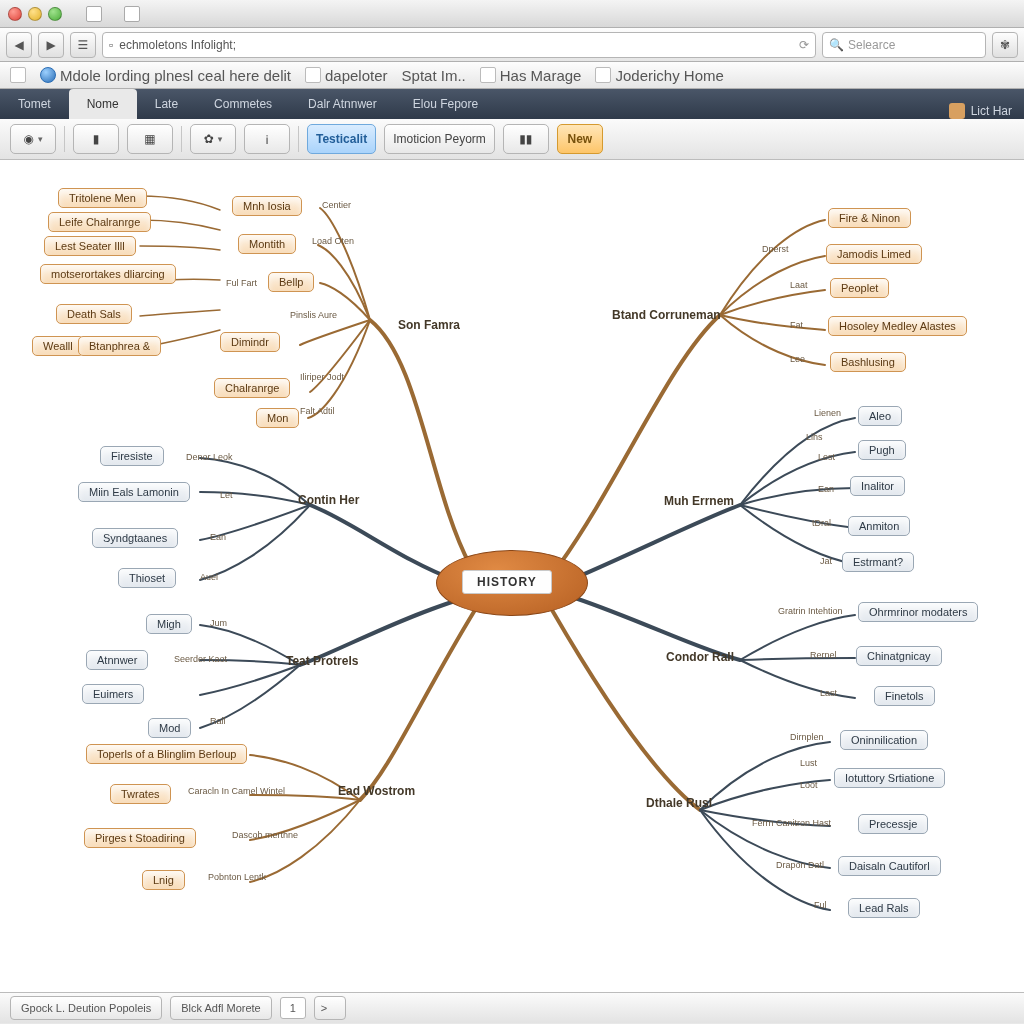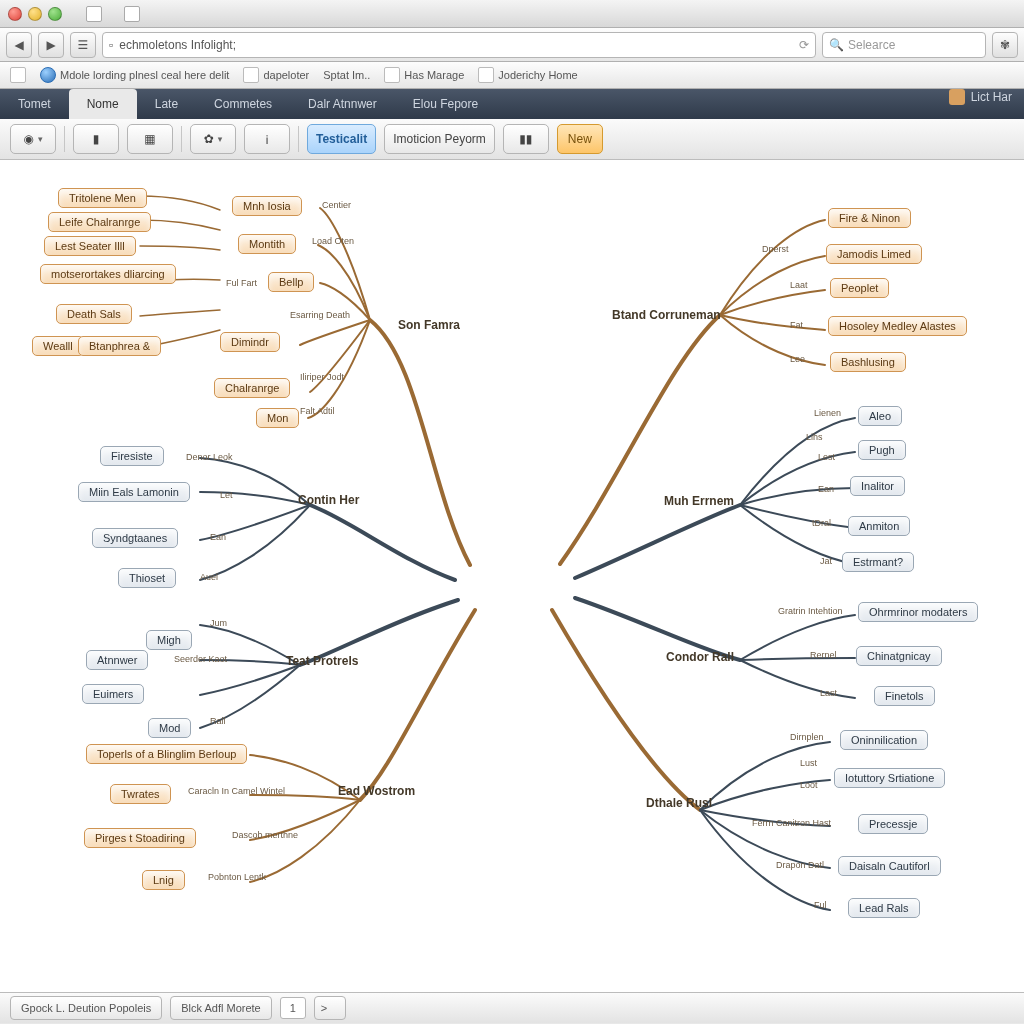--- a/index.html
+++ b/index.html
@@ -12,37 +12,37 @@
 .titlebar .page-icon{width:14px;height:14px;background:#fff;border:1px solid #aaa;border-radius:2px;margin:0 4px 0 18px}
 .titlebar .title{color:#6a6a6a;font-size:12px}
 
 .browbar{height:34px;background:linear-gradient(#fdfdfd,#e6e6e6);border-bottom:1px solid #b0b0b0;display:flex;align-items:center;gap:6px;padding:0 6px;box-sizing:border-box}
 .nav-btn{width:24px;height:24px;background:linear-gradient(#fdfdfd,#e0e0e0);border:1px solid #b5b5b5;border-radius:4px;display:flex;align-items:center;justify-content:center;color:#555}
 .url-field{flex:1;height:24px;background:#fff;border:1px solid #b5b5b5;border-radius:4px;display:flex;align-items:center;padding:0 6px;gap:6px;color:#555;font-size:12px}
 .reload{margin-left:auto;color:#999}
 .search-box{width:150px;height:24px;background:#fff;border:1px solid #b5b5b5;border-radius:4px;display:flex;align-items:center;padding:0 6px;color:#999;gap:4px}
 .search-box .mag{font-size:12px}
 
-.bookbar{height:26px;background:linear-gradient(#fdfdfd,#e6e6e6);border-bottom:1px solid #b0b0b0;display:flex;align-items:center;gap:14px;padding:0 10px;font-size:11px;color:#565656}
+.bookbar{height:26px;background:linear-gradient(#fdfdfd,#e6e6e6);border-bottom:1px solid #b0b0b0;display:flex;align-items:center;gap:14px;padding:0 10px;font-size:15px;color:#565656}
 .bookbar .bm{display:flex;align-items:center;gap:4px}
 .bm-ico{width:14px;height:14px;border:1px solid #bbb;background:#fff;border-radius:2px}
 .bm-ico.globe{border-radius:50%;background:radial-gradient(circle at 35% 30%,#9cd0ff,#2a6db5);border-color:#2a6db5}
 
-.appnav{height:30px;background:linear-gradient(#4a5668,#2f3a4a);display:flex;align-items:flex-start;font-size:12px;color:#cfd6e0}
+.appnav{height:30px;background:linear-gradient(#4a5668,#2f3a4a);display:flex;align-items:flex-end;font-size:12px;color:#cfd6e0}
 .appnav .navitem{padding:0 18px;height:100%;display:flex;align-items:center;cursor:pointer}
 .appnav .navitem.active{background:#e9e9e9;color:#333;border-top-left-radius:4px;border-top-right-radius:4px}
 .appnav .spacer{flex:1}
 .appnav .user{display:flex;align-items:center;gap:6px;padding:0 12px;color:#cfd6e0}
 .user-ava{width:16px;height:16px;background:#d8a060;border-radius:3px}
 
 .apptool{height:40px;background:linear-gradient(#fbfbfb,#e3e3e3);border-bottom:1px solid #bcbcbc;display:flex;align-items:center;gap:8px;padding:0 10px}
 .tbtn{height:28px;min-width:28px;padding:0 8px;background:linear-gradient(#ffffff,#e8e8e8);border:1px solid #b5b5b5;border-radius:5px;display:flex;align-items:center;justify-content:center;color:#444;font-size:12px}
 .tbtn.drop::after{content:"▾";margin-left:4px;font-size:9px;color:#666}
 .tbtn.blue{background:linear-gradient(#d9ecff,#a9d3fb);border-color:#6fa9dd;color:#225e99;font-weight:bold}
-.tbtn.orange{background:linear-gradient(#ffe6b8,#fdc569);border-color:#d59a2f;color:#77510c;font-weight:normal}
+.tbtn.orange{background:linear-gradient(#ffe6b8,#fdc569);border-color:#d59a2f;color:#77510c;font-weight:bold}
 .sep{width:1px;height:26px;background:#c6c6c6}
 
 .canvas-wrap{position:relative;height:832px;background:#fff;overflow:hidden}
 .canvas-wrap svg{position:absolute;left:0;top:0;width:1024px;height:832px}
 .node{position:absolute;border:1px solid;border-radius:5px;padding:3px 10px;font-size:11px;white-space:nowrap;box-shadow:inset 0 4px 6px rgba(255,255,255,.6)}
 .node.orange{background:linear-gradient(#fdf2e4,#f8dcb9);border-color:#cf9452;color:#5c3a13}
 .node.grey{background:linear-gradient(#f6f8fa,#e3e8ee);border-color:#9aa7b4;color:#2e3a46}
 .mini{position:absolute;font-size:9px;color:#6b5a44;white-space:nowrap}
 .branch-lbl{position:absolute;font-size:12px;font-weight:bold;color:#433828;white-space:nowrap}
 .center{position:absolute;left:436px;top:390px;width:150px;height:64px}
@@ -210,20 +210,24 @@
 
     <path d="M552 450 C610 550 660 620 700 650" stroke="#9a6a34" stroke-width="4"></path>
     <path d="M700 650 C750 600 800 585 830 582" stroke="#3c4a58" stroke-width="2"></path>
     <path d="M700 650 C750 630 800 622 830 620" stroke="#3c4a58" stroke-width="2"></path>
     <path d="M700 650 C750 660 800 665 830 666" stroke="#3c4a58" stroke-width="2"></path>
     <path d="M700 650 C750 690 800 705 830 708" stroke="#3c4a58" stroke-width="2"></path>
     <path d="M700 650 C750 720 800 745 830 750" stroke="#3c4a58" stroke-width="2"></path>
   </g>
 </svg>
 
+<div class="center">
+  <div class="oval"></div>
+  <div class="lbl">HISTORY</div>
+</div>
 
 <div class="branch-lbl" style="left:398px;top:158px">Son Famra</div>
 <div class="branch-lbl" style="left:298px;top:333px">Contin Her</div>
 <div class="branch-lbl" style="left:286px;top:494px">Teat Protrels</div>
 <div class="branch-lbl" style="left:338px;top:624px">Ead Wostrom</div>
 <div class="branch-lbl" style="left:612px;top:148px">Btand Corruneman</div>
 <div class="branch-lbl" style="left:664px;top:334px">Muh Errnem</div>
 <div class="branch-lbl" style="left:666px;top:490px">Condor Rall</div>
 <div class="branch-lbl" style="left:646px;top:636px">Dthale Rusl</div>
 
@@ -240,21 +244,21 @@
 <div class="node orange" style="left:268px;top:112px">Bellp</div>
 <div class="node orange" style="left:220px;top:172px">Dimindr</div>
 <div class="node orange" style="left:214px;top:218px">Chalranrge</div>
 <div class="node orange" style="left:256px;top:248px">Mon</div>
 
 <div class="node grey" style="left:100px;top:286px">Firesiste</div>
 <div class="node grey" style="left:78px;top:322px">Miin Eals Lamonin</div>
 <div class="node grey" style="left:92px;top:368px">Syndgtaanes</div>
 <div class="node grey" style="left:118px;top:408px">Thioset</div>
 
-<div class="node grey" style="left:146px;top:470px">Migh</div>
+<div class="node grey" style="left:146px;top:454px">Migh</div>
 <div class="node grey" style="left:86px;top:490px">Atnnwer</div>
 <div class="node grey" style="left:82px;top:524px">Euimers</div>
 <div class="node grey" style="left:148px;top:558px">Mod</div>
 
 <div class="node orange" style="left:86px;top:584px">Toperls of a Blinglim Berloup</div>
 <div class="node orange" style="left:110px;top:624px">Twrates</div>
 <div class="node orange" style="left:84px;top:668px">Pirges t Stoadiring</div>
 <div class="node orange" style="left:142px;top:710px">Lnig</div>
 
 <div class="node orange" style="left:828px;top:48px">Fire &amp; Ninon</div>
@@ -275,21 +279,21 @@
 
 <div class="node grey" style="left:840px;top:570px">Oninnilication</div>
 <div class="node grey" style="left:834px;top:608px">Iotuttory Srtiatione</div>
 <div class="node grey" style="left:858px;top:654px">Precessje</div>
 <div class="node grey" style="left:838px;top:696px">Daisaln Cautiforl</div>
 <div class="node grey" style="left:848px;top:738px">Lead Rals</div>
 
 <div class="mini" style="left:322px;top:40px">Centier</div>
 <div class="mini" style="left:312px;top:76px">Load Oten</div>
 <div class="mini" style="left:226px;top:118px">Ful  Fart</div>
-<div class="mini" style="left:290px;top:150px">Esarring  Death</div>
+<div class="mini" style="left:290px;top:150px">Pinslis  Aure</div>
 <div class="mini" style="left:300px;top:212px">Iliriper Jodt</div>
 <div class="mini" style="left:300px;top:246px">Falt  Adtil</div>
 <div class="mini" style="left:186px;top:292px">Denor Leok</div>
 <div class="mini" style="left:220px;top:330px">Let</div>
 <div class="mini" style="left:210px;top:372px">Ean</div>
 <div class="mini" style="left:200px;top:412px">Auel</div>
 <div class="mini" style="left:210px;top:458px">Jum</div>
 <div class="mini" style="left:174px;top:494px">Seerder Kaot</div>
 <div class="mini" style="left:210px;top:556px">Rall</div>
 <div class="mini" style="left:188px;top:626px">Caracln In Camel Wintel</div>

